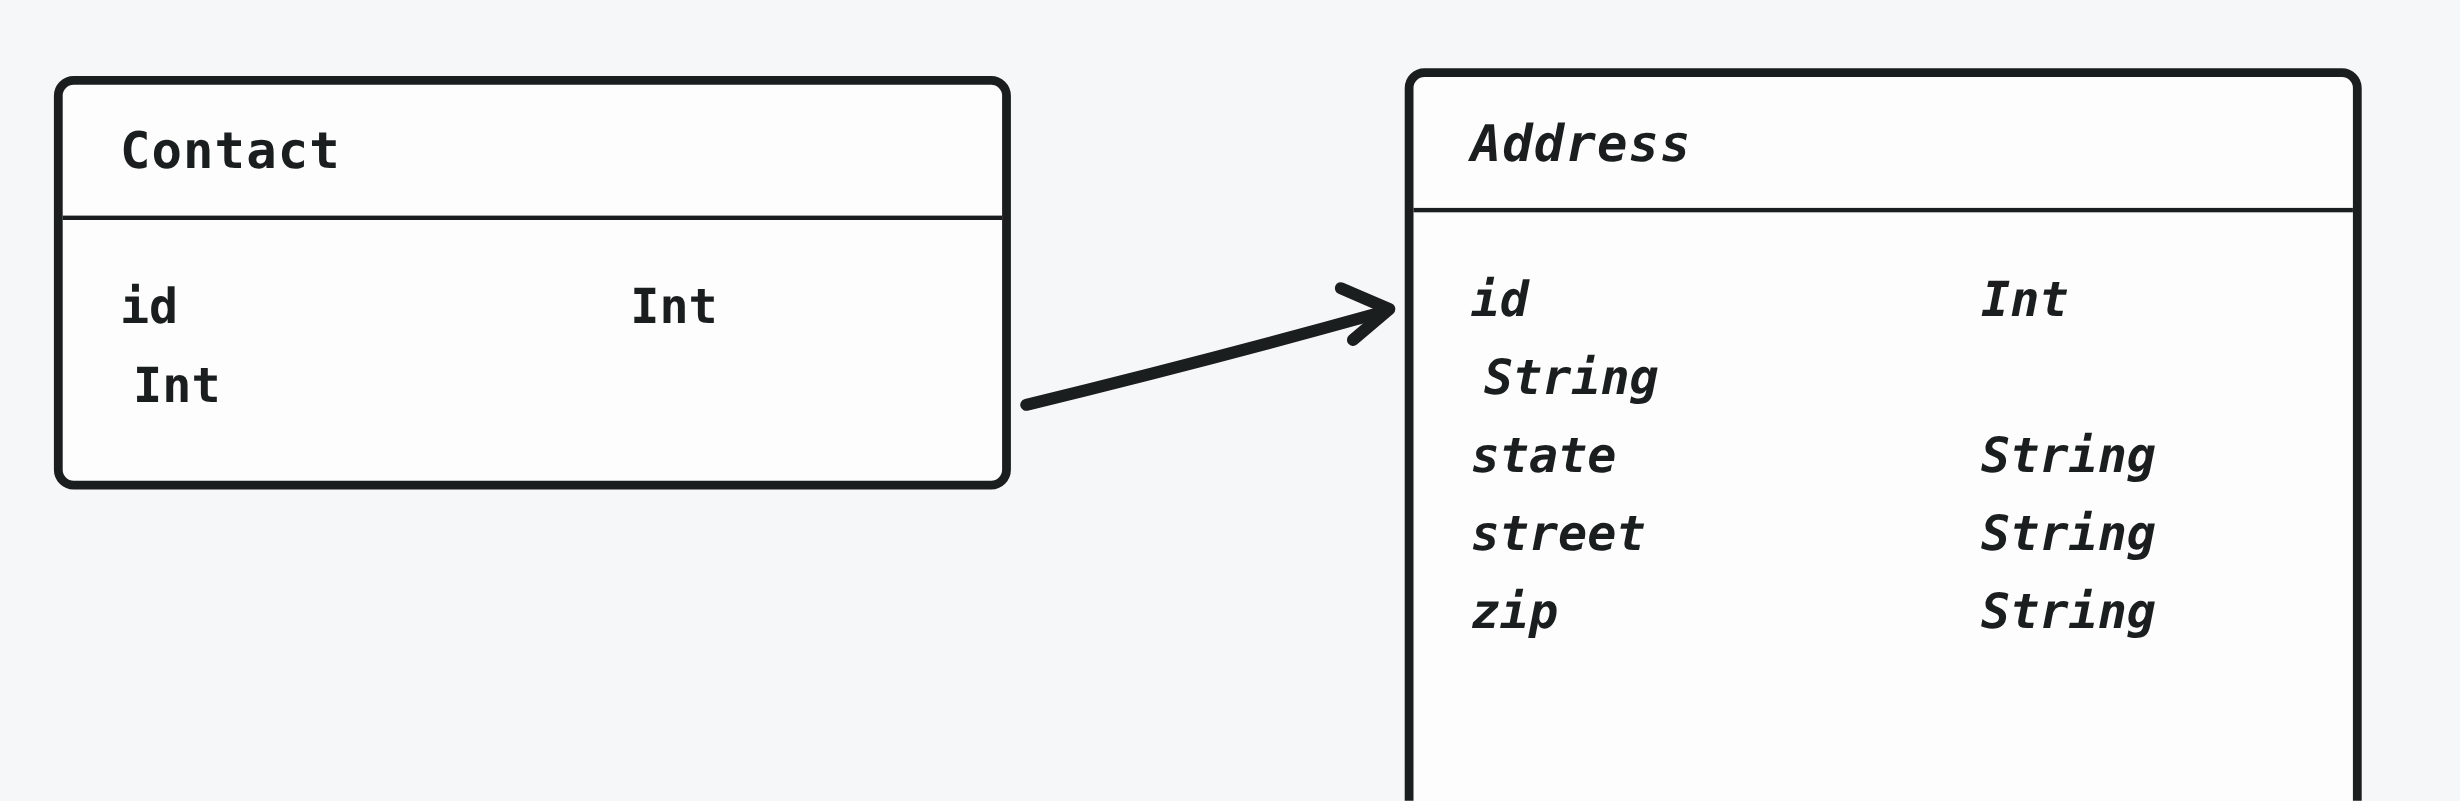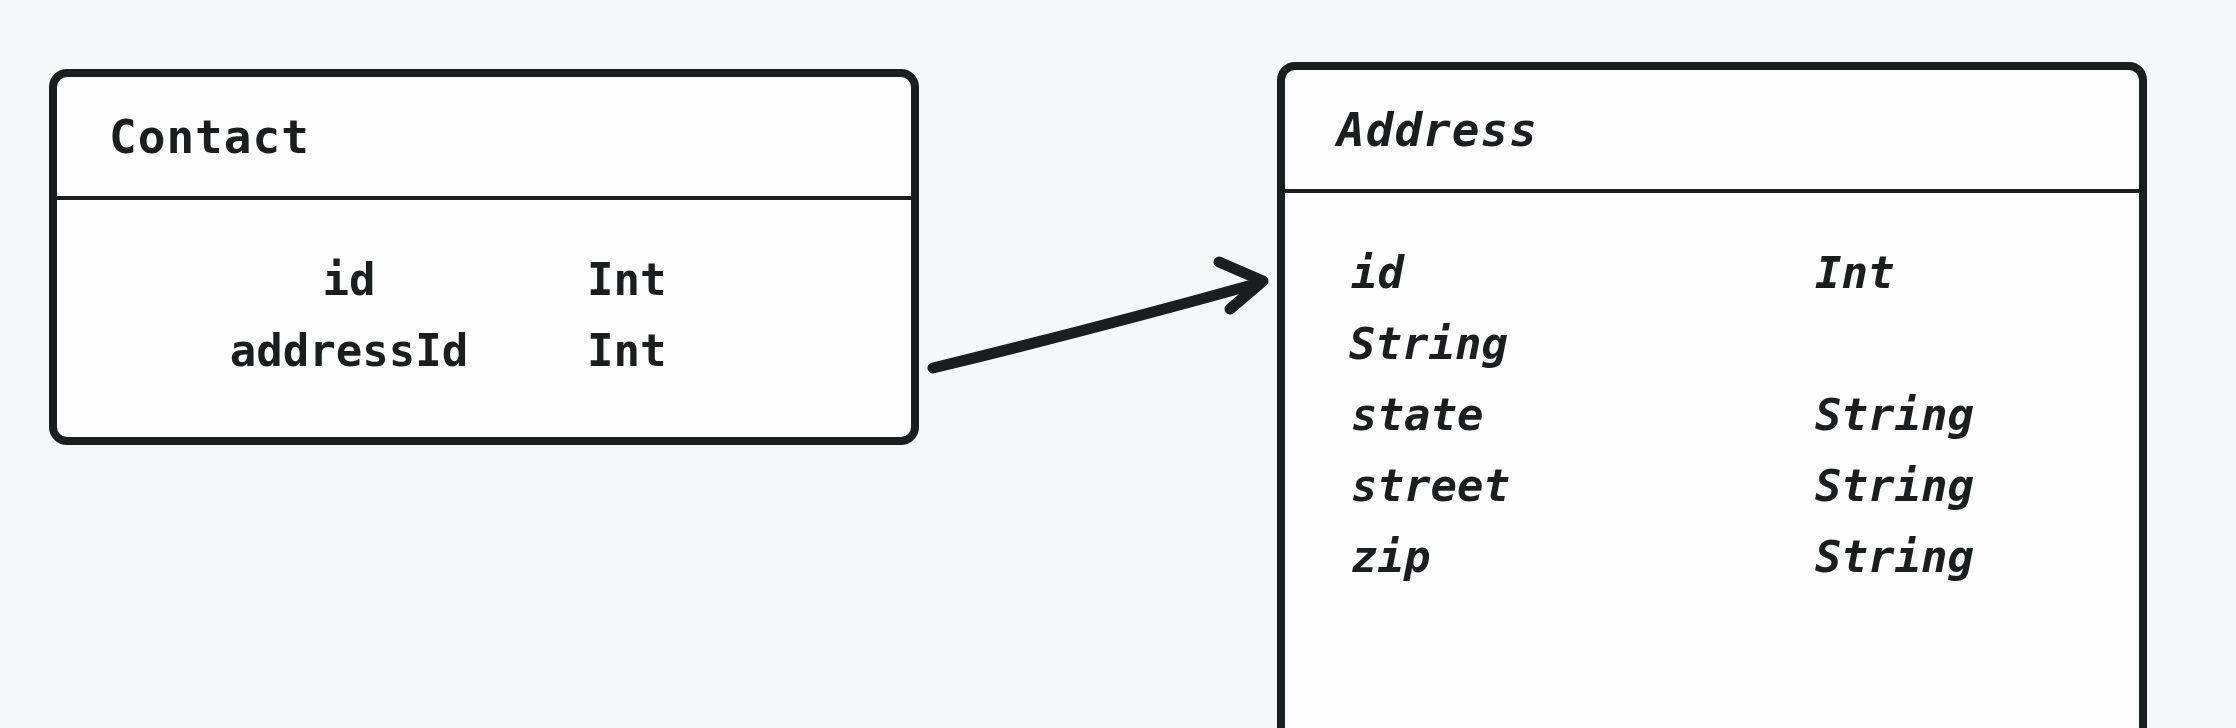--- a/index.html
+++ b/index.html
@@ -25,21 +25,20 @@
     background: #fdfdfd;
     border: 8px solid #1b1e1f;
     border-radius: 18px;
     font-weight: 700;
   }
   .entity-contact {
     left: 49px;
     top: 69px;
     width: 870px;
     height: 376px;
-    text-align: center;
   }
   .entity-address {
     left: 1277px;
     top: 62px;
     width: 870px;
     height: 688px;
     font-style: italic;
   }
   .entity-title {
     box-sizing: border-box;
@@ -56,21 +55,20 @@
   }
   .field-row {
     height: 71px;
     display: flex;
     align-items: center;
     font-size: 44px;
   }
   .field-name {
     display: inline-block;
     width: 452px;
-    margin-left: 14px;
   }
   .field-type {
     display: inline-block;
     margin-left: 12px;
   }
   .relation-layer {
     position: absolute;
     left: 0;
     top: 0;
     width: 2236px;
@@ -92,21 +90,20 @@
 <div class="canvas">
 
   <section class="entity entity-contact">
     <header class="entity-title">Contact</header>
     <div class="entity-fields">
       <div class="field-row">
         <span class="field-name">id</span>
         <span class="field-type">Int</span>
       </div>
       <div class="field-row">
-        <span class="field-name">addressId</span>
         <span class="field-type">Int</span>
       </div>
     </div>
   </section>
 
   <section class="entity entity-address">
     <header class="entity-title">Address</header>
     <div class="entity-fields">
       <div class="field-row">
         <span class="field-name">id</span>

